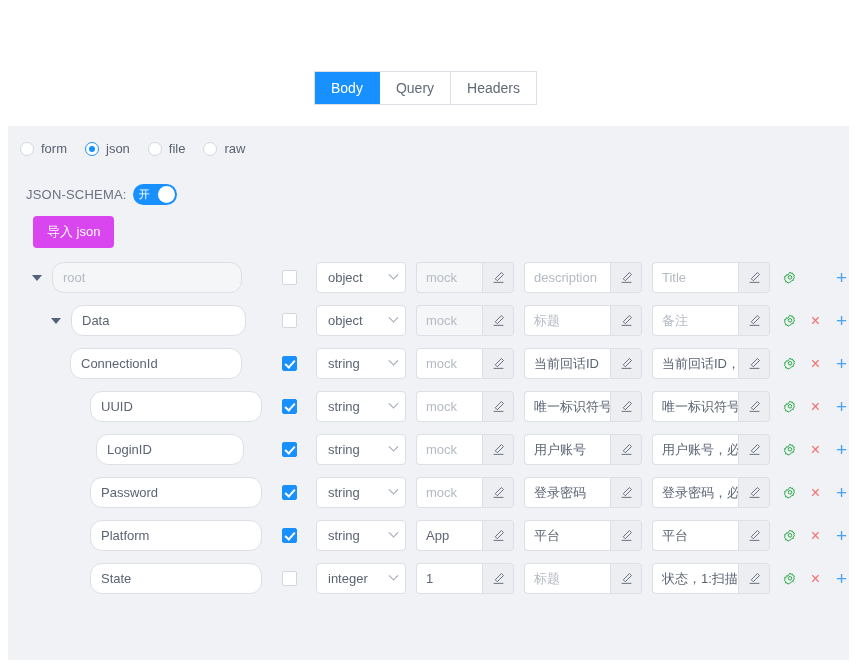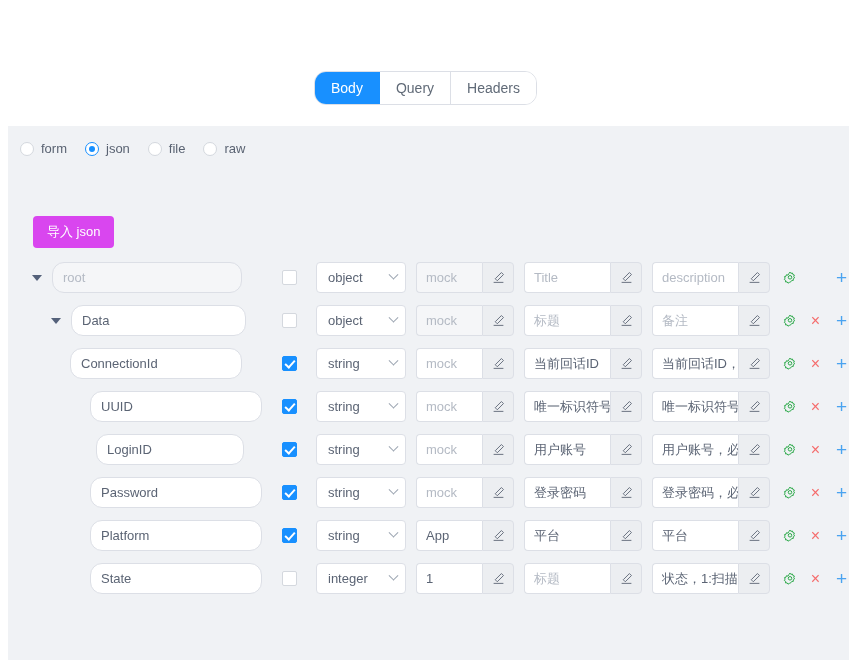--- a/index.html
+++ b/index.html
@@ -21,21 +21,21 @@
     width: 4px; height: 24px; background: #1890ff; border-radius: 1px;
     margin-right: 10px;
   }
   .title-text {
     font-size: 19px; color: #333b4a; letter-spacing: .5px; line-height: 24px;
   }
 
   
   .tabs {
     position: absolute; left: 314px; top: 71px;
-    display: flex; border: 1px solid #dcdfe6; border-radius: 12px;
+    display: flex; border: 1px solid #dcdfe6; border-radius: 0;
     overflow: hidden; height: 34px;
   }
   .tab {
     height: 32px; line-height: 32px; padding: 0 16px;
     font-size: 14px; color: #606a77; background:#fff; cursor: pointer;
     border-right: 1px solid #dcdfe6; user-select:none;
   }
   .tab:last-child { border-right: none; }
   .tab.active { background:#1890ff; color:#fff; border-right-color:#1890ff; }
 
@@ -186,20 +186,27 @@
         <div class="radio">
           <span class="dot"></span>
           <span class="lbl">file</span>
         </div>
         <div class="radio">
           <span class="dot"></span>
           <span class="lbl">raw</span>
         </div>
       </div>
 
+    <div class="schema-row">
+      <span class="schema-label">JSON-SCHEMA:</span>
+      <span class="switch">
+        <span class="on-text">开</span>
+        <span class="knob"></span>
+      </span>
+    </div>
 
     <button class="import-btn">导入 json</button>
 
     <div class="rows" id="rows">
         <div class="row" style="padding-left: 20px;">
           <div class="caret-slot">
             <span class="caret"></span>
           </div>
           <div class="name-cell">
             <div class="inp name-input ph disabled" style="margin-left: 6px; width: 190px;">root</div>
@@ -215,30 +222,30 @@
           <div class="grp">
             <div class="field f-mock ph dis">mock</div>
             <div class="pen">
               <svg width="13" height="13" viewBox="0 0 16 16">
                 <path d="M11.6 1.9l2.5 2.5-7.6 7.6-2.5-2.5 7.6-7.6z" fill="none" stroke="#5b6474" stroke-width="1.1"></path>
                 <path d="M2 14h12" stroke="#5b6474" stroke-width="1.1"></path>
               </svg>
             </div>
           </div>
           <div class="grp">
+            <div class="field f-desc ph">description</div>
+            <div class="pen">
+              <svg width="13" height="13" viewBox="0 0 16 16">
+                <path d="M11.6 1.9l2.5 2.5-7.6 7.6-2.5-2.5 7.6-7.6z" fill="none" stroke="#5b6474" stroke-width="1.1"></path>
+                <path d="M2 14h12" stroke="#5b6474" stroke-width="1.1"></path>
+              </svg>
+            </div>
+          </div>
+          <div class="grp">
             <div class="field f-title ph">Title</div>
-            <div class="pen">
-              <svg width="13" height="13" viewBox="0 0 16 16">
-                <path d="M11.6 1.9l2.5 2.5-7.6 7.6-2.5-2.5 7.6-7.6z" fill="none" stroke="#5b6474" stroke-width="1.1"></path>
-                <path d="M2 14h12" stroke="#5b6474" stroke-width="1.1"></path>
-              </svg>
-            </div>
-          </div>
-          <div class="grp">
-            <div class="field f-desc ph">description</div>
             <div class="pen">
               <svg width="13" height="13" viewBox="0 0 16 16">
                 <path d="M11.6 1.9l2.5 2.5-7.6 7.6-2.5-2.5 7.6-7.6z" fill="none" stroke="#5b6474" stroke-width="1.1"></path>
                 <path d="M2 14h12" stroke="#5b6474" stroke-width="1.1"></path>
               </svg>
             </div>
           </div>
           <div class="acts">
             <span class="act">
               <svg width="14" height="14" viewBox="0 0 16 16">

